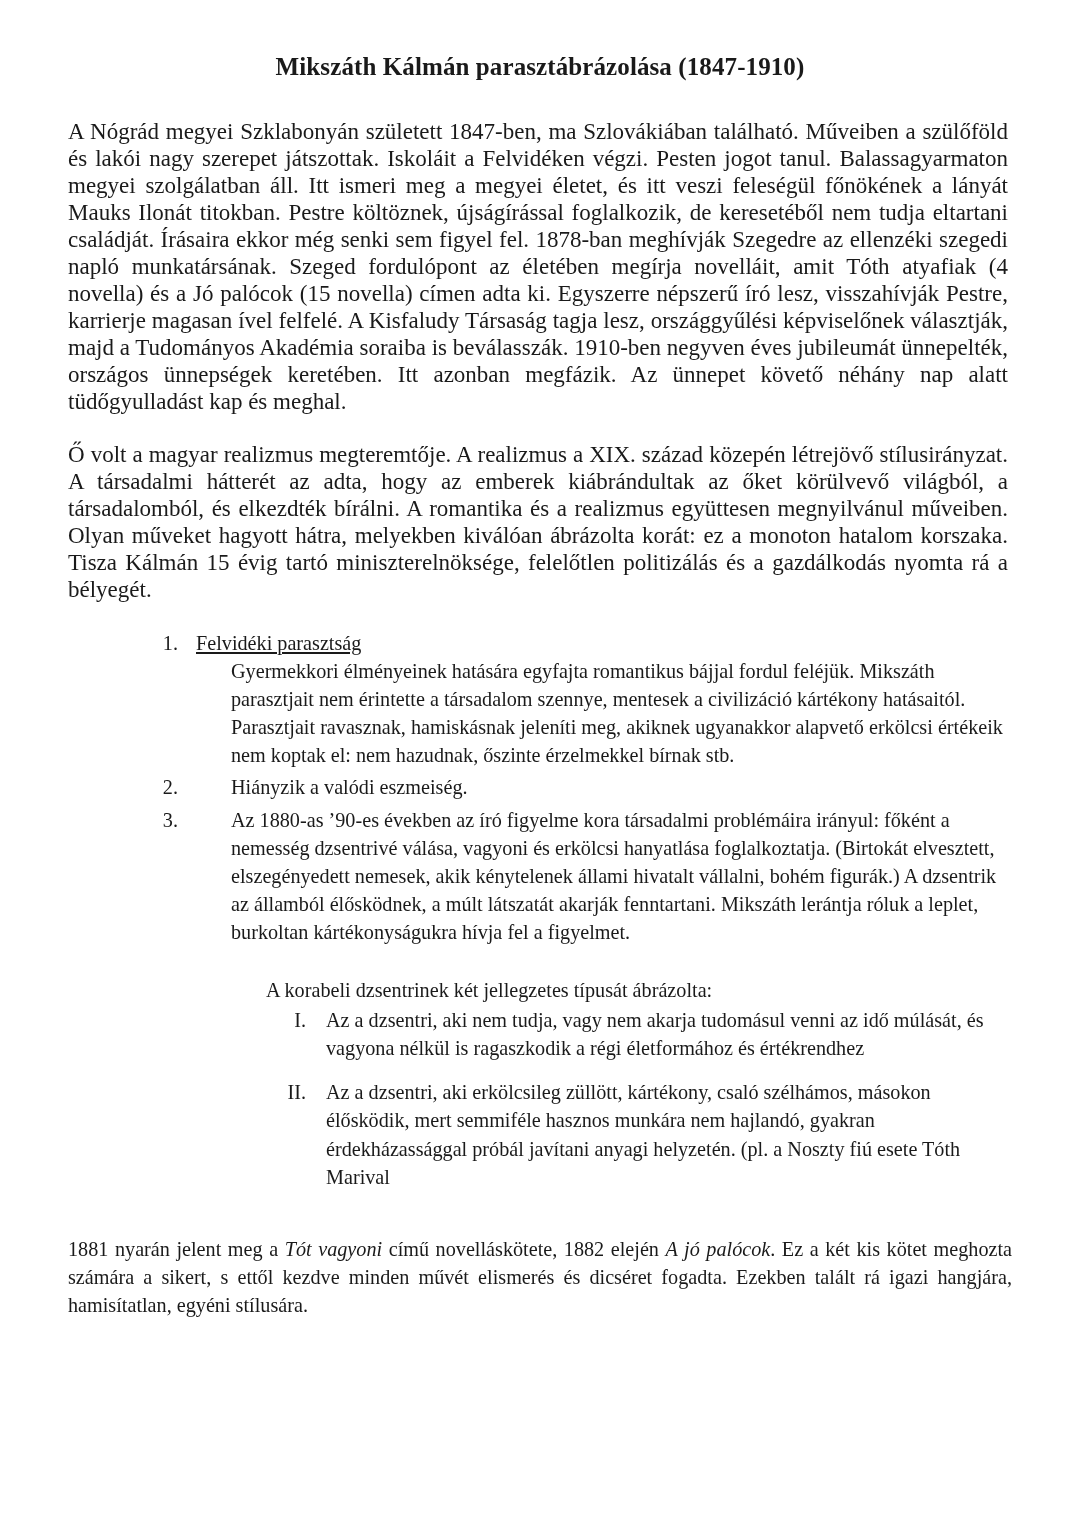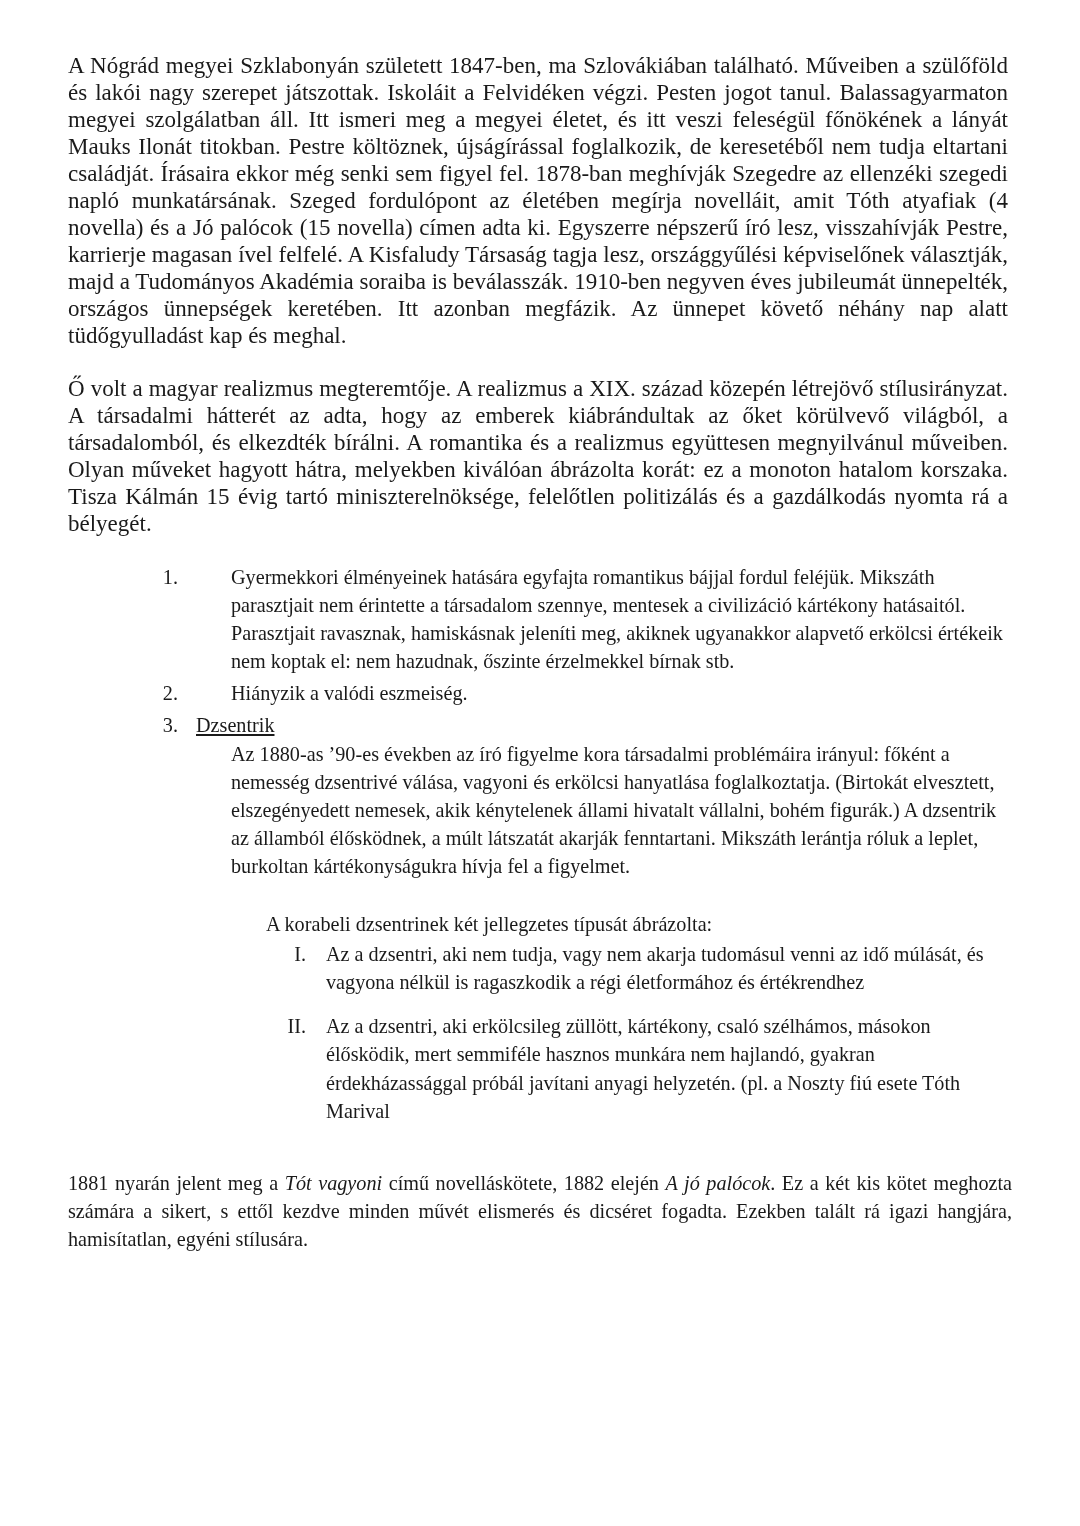--- a/index.html
+++ b/index.html
@@ -126,41 +126,42 @@
     margin: 44px 0 0 0;
   }
 
   em { font-style: italic; }
 </style>
 </head>
 <body>
 
 <div class="page">
 
+  <h1 class="doc-title">Mikszáth Kálmán parasztábrázolása (1847-1910)</h1>
 
   <p class="body-par">A Nógrád megyei Szklabonyán született 1847-ben, ma Szlovákiában található. Műveiben a szülőföld és lakói nagy szerepet játszottak. Iskoláit a Felvidéken végzi. Pesten jogot tanul. Balassagyarmaton megyei szolgálatban áll. Itt ismeri meg a megyei életet, és itt veszi feleségül főnökének a lányát Mauks Ilonát titokban. Pestre költöznek, újságírással foglalkozik, de keresetéből nem tudja eltartani családját. Írásaira ekkor még senki sem figyel fel. 1878-ban meghívják Szegedre az ellenzéki szegedi napló munkatársának. Szeged fordulópont az életében megírja novelláit, amit Tóth atyafiak (4 novella) és a Jó palócok (15 novella) címen adta ki. Egyszerre népszerű író lesz, visszahívják Pestre, karrierje magasan ível felfelé. A Kisfaludy Társaság tagja lesz, országgyűlési képviselőnek választják, majd a Tudományos Akadémia soraiba is beválasszák. 1910-ben negyven éves jubileumát ünnepelték, országos ünnepségek keretében. Itt azonban megfázik. Az ünnepet követő néhány nap alatt tüdőgyulladást kap és meghal.</p>
 
   <p class="body-par">Ő volt a magyar realizmus megteremtője. A realizmus a XIX. század közepén létrejövő stílusirányzat. A társadalmi hátterét az adta, hogy az emberek kiábrándultak az őket körülvevő világból, a társadalomból, és elkezdték bírálni. A romantika és a realizmus együttesen megnyilvánul műveiben. Olyan műveket hagyott hátra, melyekben kiválóan ábrázolta korát: ez a monoton hatalom korszaka. Tisza Kálmán 15 évig tartó miniszterelnöksége, felelőtlen politizálás és a gazdálkodás nyomta rá a bélyegét.</p>
 
 
   <ol class="num-list">
 
     <li>
       <span class="num-marker">1.</span>
+      <div class="item-head">Felvidéki parasztság</div>
       <div class="item-body">Gyermekkori élményeinek hatására egyfajta romantikus bájjal fordul feléjük. Mikszáth parasztjait nem érintette a társadalom szennye, mentesek a civilizáció kártékony hatásaitól. Parasztjait ravasznak, hamiskásnak jeleníti meg, akiknek ugyanakkor alapvető erkölcsi értékeik nem koptak el: nem hazudnak, őszinte érzelmekkel bírnak stb.</div>
     </li>
 
     <li>
       <span class="num-marker">2.</span>
       <div class="item-body">Hiányzik a valódi eszmeiség.</div>
     </li>
 
     <li>
       <span class="num-marker">3.</span>
-      <div class="item-head">Dzsentrik</div>
       <div class="item-body">Az 1880-as ’90-es években az író figyelme kora társadalmi problémáira irányul: főként a nemesség dzsentrivé válása, vagyoni és erkölcsi hanyatlása foglalkoztatja. (Birtokát elvesztett, elszegényedett nemesek, akik kénytelenek állami hivatalt vállalni, bohém figurák.) A dzsentrik az államból élősködnek, a múlt látszatát akarják fenntartani. Mikszáth lerántja róluk a leplet, burkoltan kártékonyságukra hívja fel a figyelmet.</div>
 
       <div class="sub-block">
         <p class="sub-intro">A korabeli dzsentrinek két jellegzetes típusát ábrázolta:</p>
 
         <ol class="roman-list">
           <li>
             <span class="roman-marker">I.</span>
             <div class="roman-body">Az a dzsentri, aki nem tudja, vagy nem akarja tudomásul venni az idő múlását, és vagyona nélkül is ragaszkodik a régi életformához és értékrendhez</div>
           </li>

